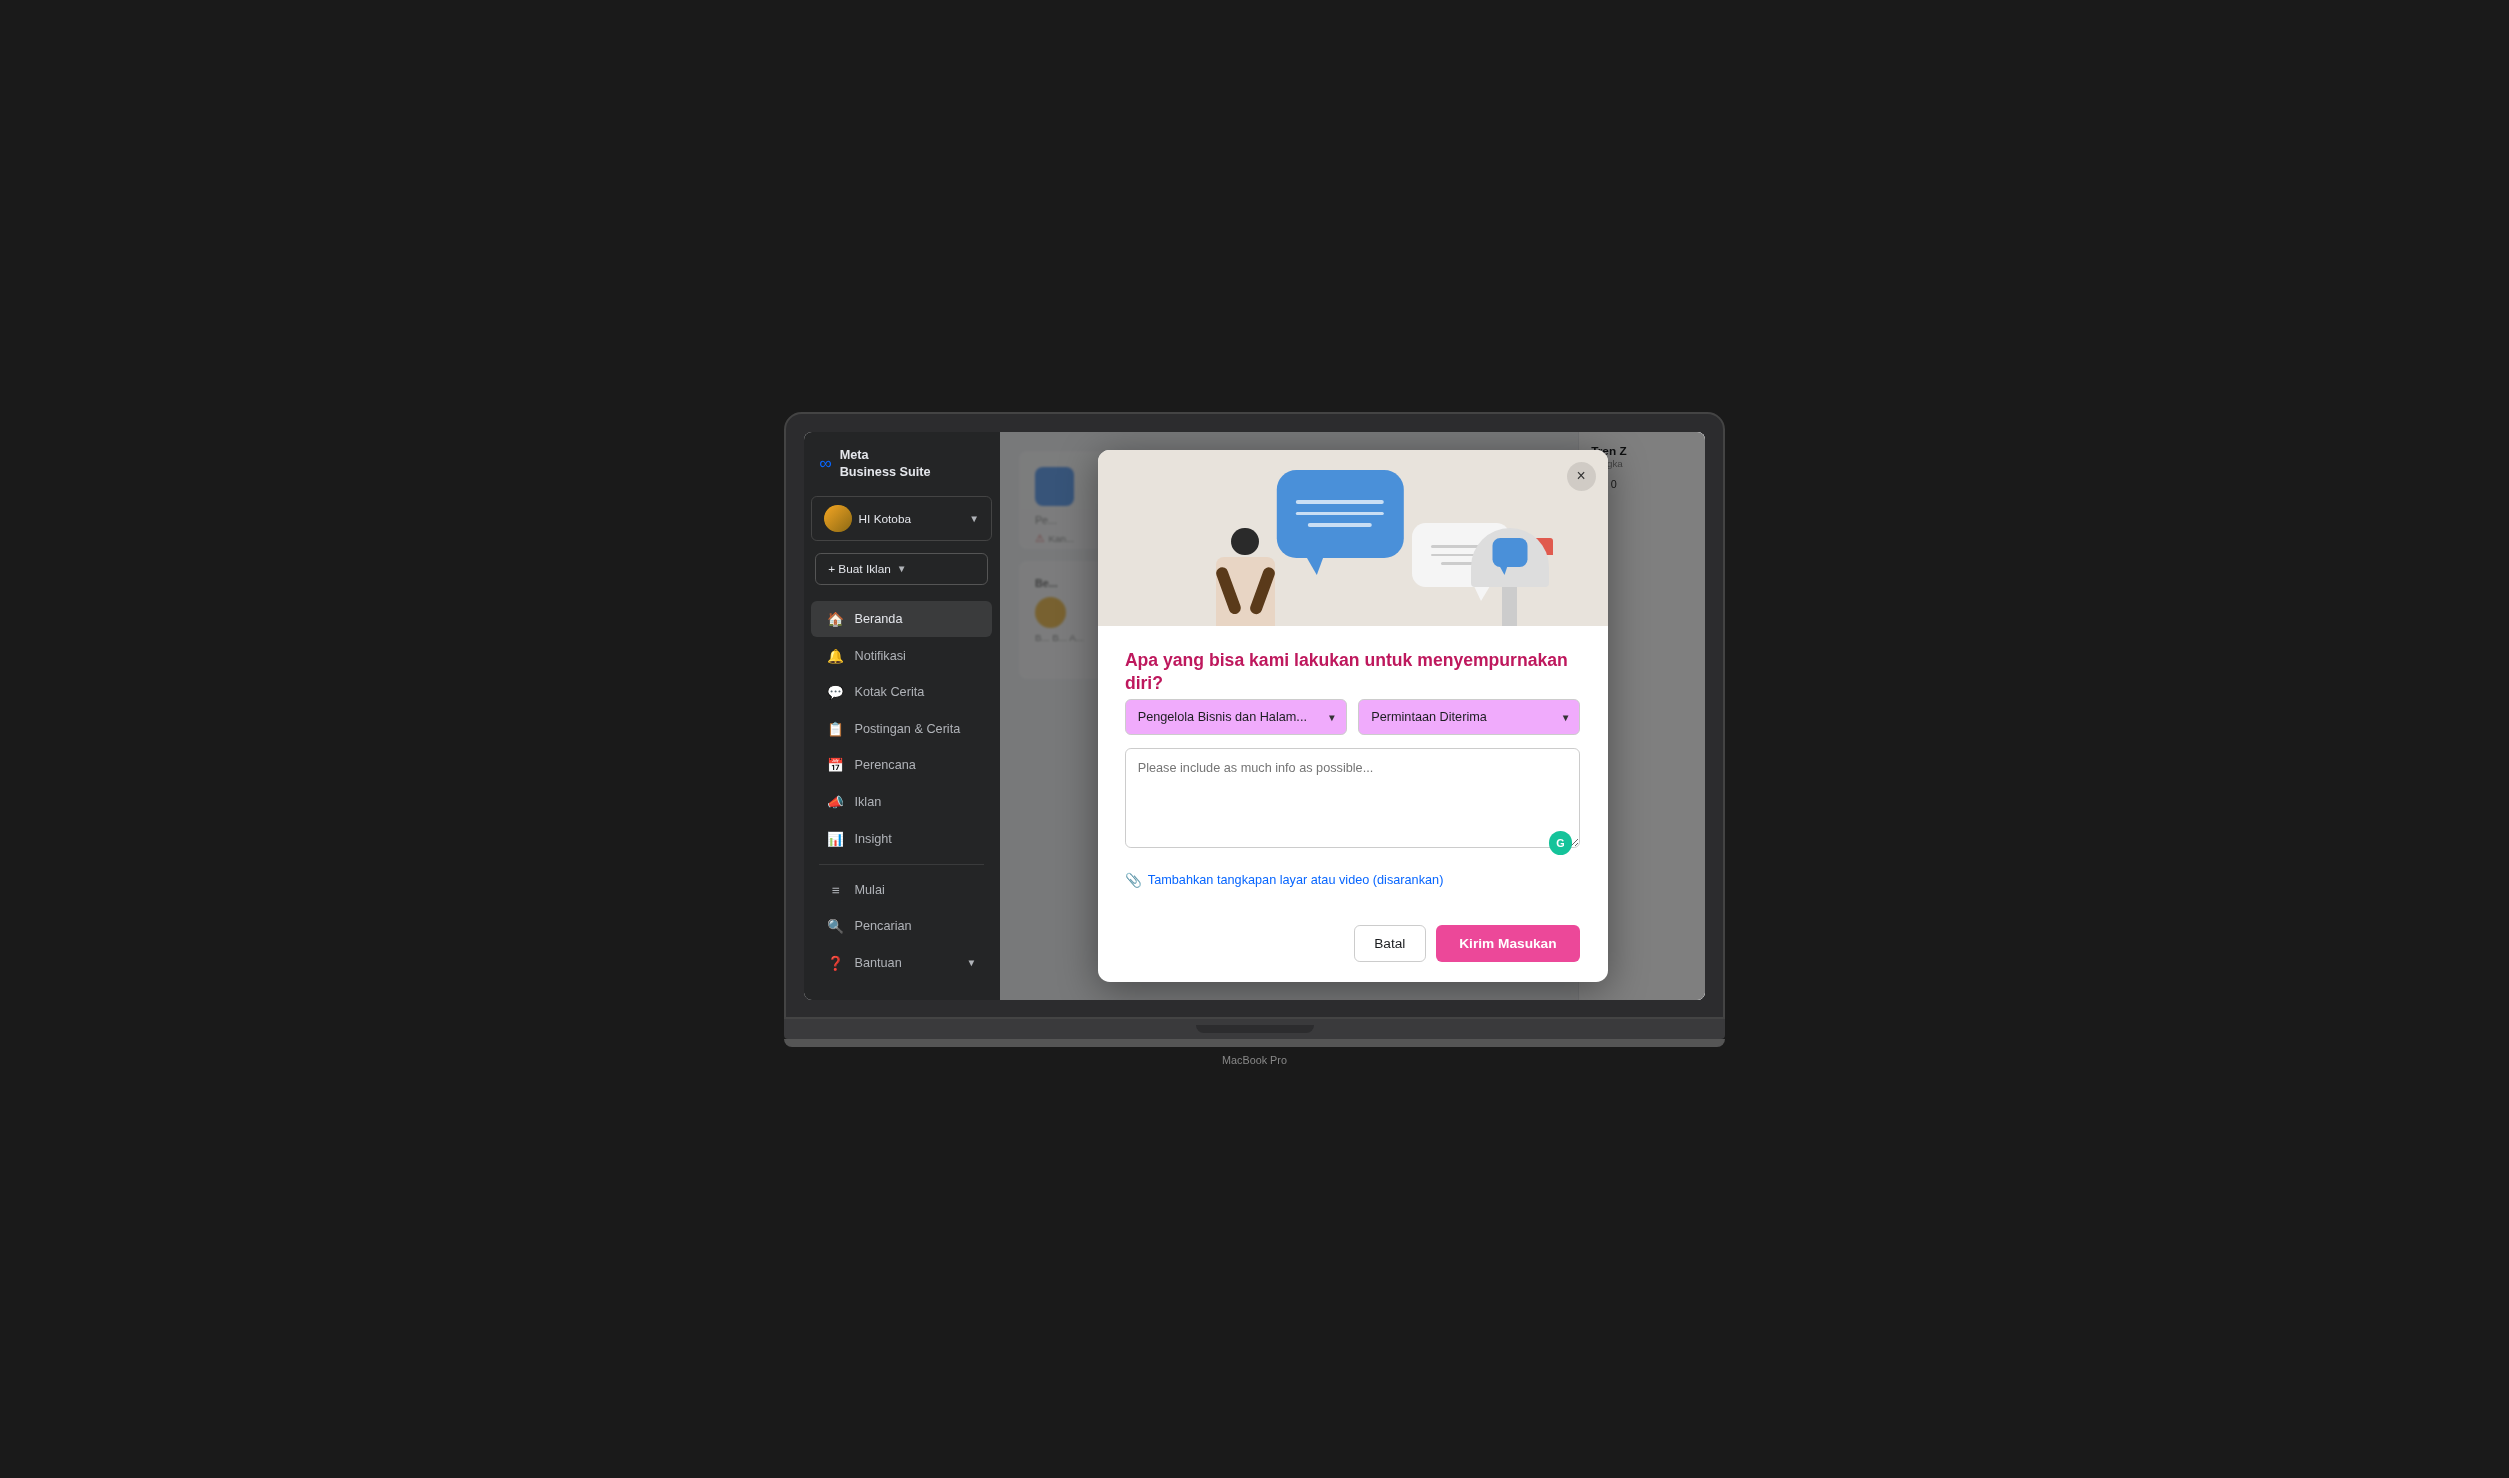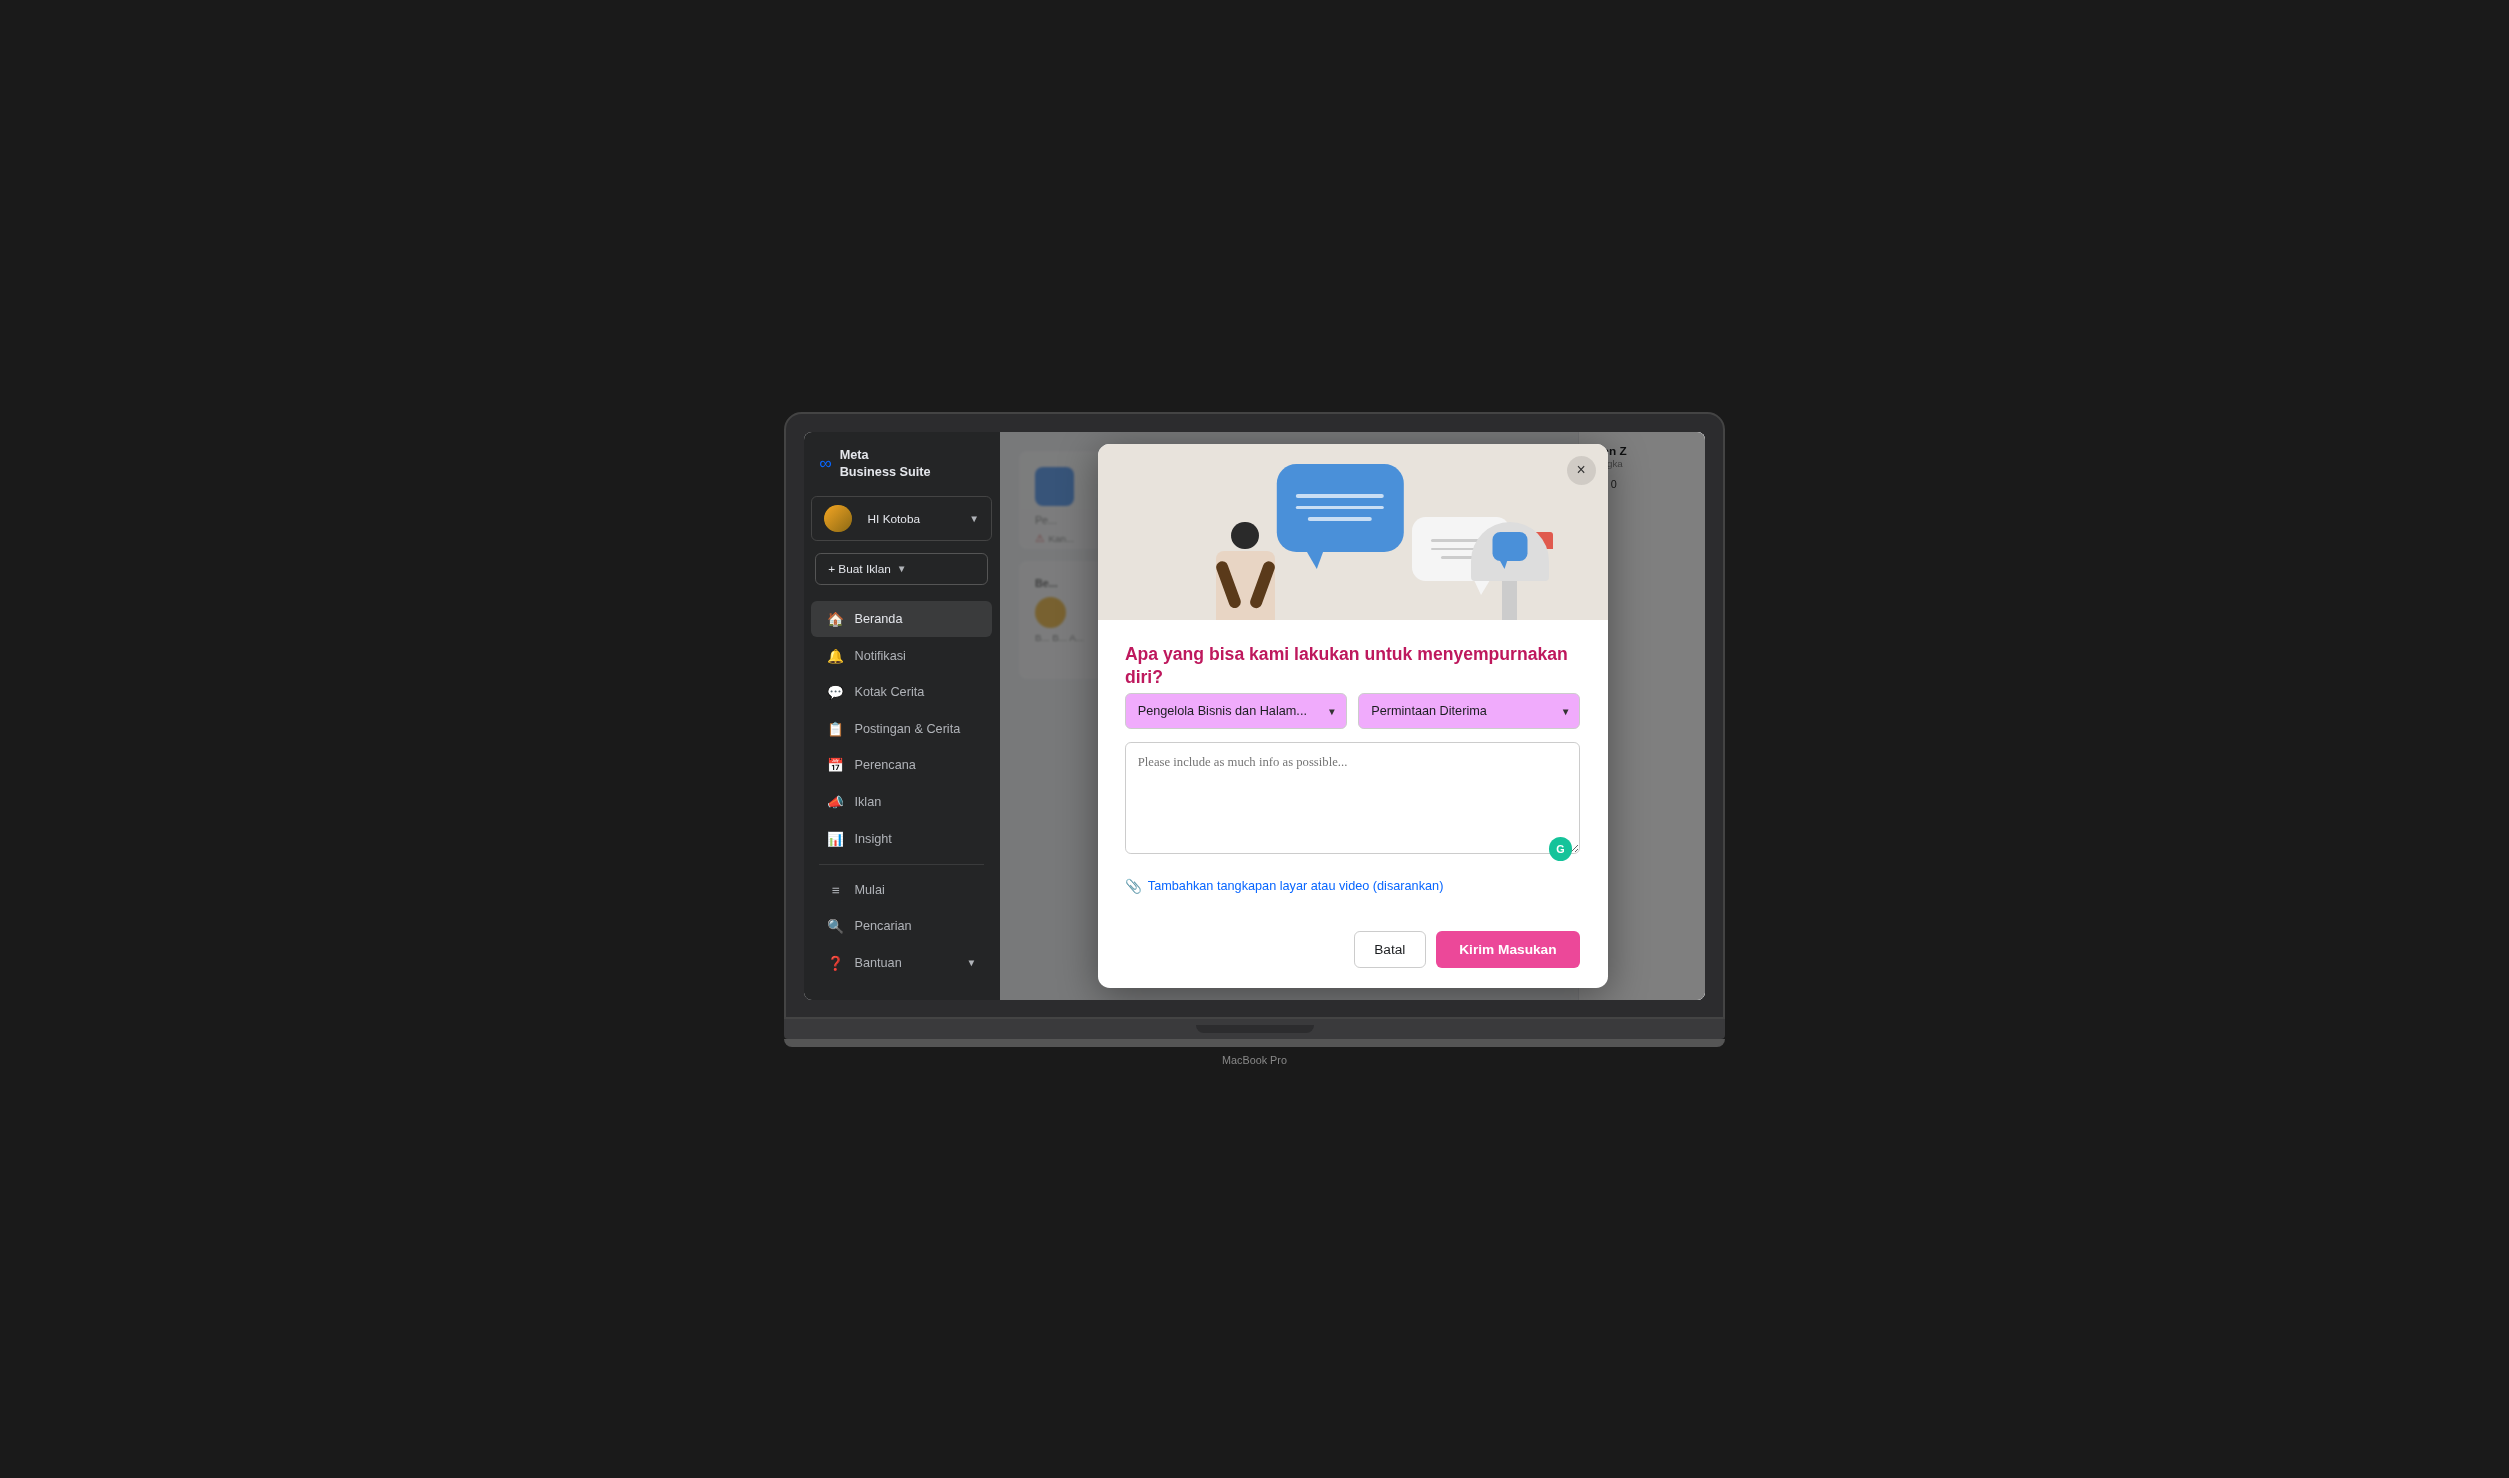--- a/index.html
+++ b/index.html
@@ -60,21 +60,21 @@
     .sidebar-logo-text {
       font-size: 12.7px;
       font-weight: 700;
       color: #e4e6eb;
       line-height: 1.3;
     }
 
     .sidebar-account {
       display: flex;
       align-items: center;
-      gap: 16px;
+      gap: 7px;
       padding: 7.8px 11.8px;
       margin: 0 7.8px 11.8px;
       border: 1px solid #444;
       border-radius: 5.9px;
       cursor: pointer;
     }
 
     .avatar {
       width: 27.4px;
       height: 27.4px;
@@ -474,29 +474,29 @@
       right: 9.8px;
       top: 50%;
       transform: translateY(-50%);
       pointer-events: none;
       font-size: 9.8px;
       color: #333;
     }
 
     .feedback-textarea {
       width: 100%;
-      height: 112px;
+      height: 100px;
       border: 1px solid #ccc;
       border-radius: 5.9px;
       padding: 11.8px;
       font-size: 12.7px;
       color: #888;
       resize: vertical;
       outline: none;
-      font-family: Liberation Serif, serif;
+      font-family: Liberation Sans, sans-serif;
       margin-bottom: 10px;
     }
 
     .grammarly-icon {
       position: absolute;
       bottom: 7.8px;
       right: 7.8px;
       width: 23.5px;
       height: 23.5px;
       background: #15c39a;

